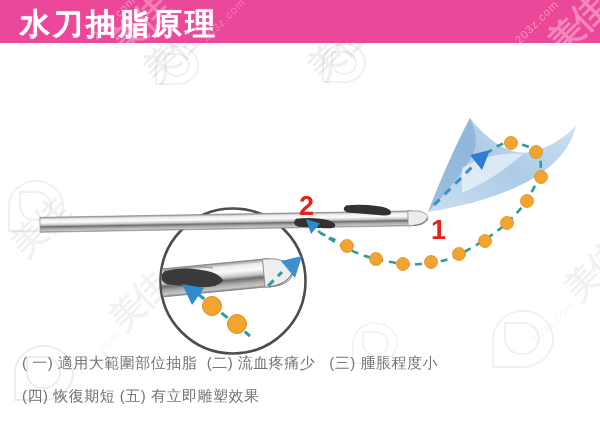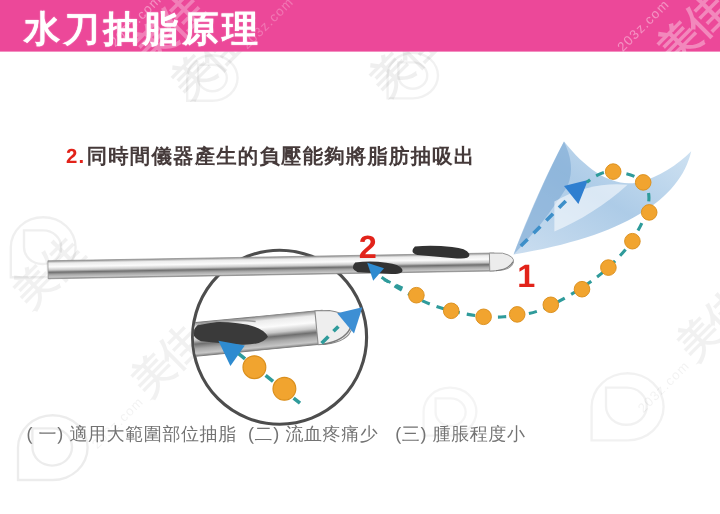--- a/index.html
+++ b/index.html
@@ -74,23 +74,20 @@
   <div class="title">水刀抽脂原理</div>
 </div>
 
 <div class="wm wm-light" style="left:85px;top:8px;"><span class="site">203z.com</span></div>
 <div class="wm wm-light" style="left:108px;top:2px;opacity:.30;"><span class="logo">美佳</span></div>
 <div class="wm wm-light" style="left:195px;top:10px;opacity:.25;"><span class="site">203z.com</span></div>
 <div class="wm wm-light" style="left:508px;top:12px;"><span class="site">203z.com</span></div>
 <div class="wm wm-light" style="left:545px;top:2px;opacity:.35;"><span class="logo">美佳</span></div>
 
 <div class="instructions">
-  <div class="instr-line">
-    <span class="num">2.</span><span>同時間儀器產生的負壓能夠將脂肪抽吸出</span>
-  </div>
 </div>
 
 <svg class="diagram" width="600" height="428" viewBox="0 0 600 428">
   <defs>
     <linearGradient id="tubeGrad" x1="0" y1="0" x2="0" y2="1">
       <stop offset="0" stop-color="#8f8f8f"></stop>
       <stop offset=".14" stop-color="#ececec"></stop>
       <stop offset=".34" stop-color="#fbfbfb"></stop>
       <stop offset=".52" stop-color="#c9c9c9"></stop>
       <stop offset=".64" stop-color="#6f6f6f"></stop>
@@ -168,13 +165,14 @@
 
   <polygon points="306,219 320,223.5 311,234" fill="#2e8bd0"></polygon>
   <line x1="320" y1="233" x2="340" y2="242" stroke="#2f9b9b" stroke-width="2.4" stroke-dasharray="6 5"></line>
 
   <text x="431" y="239" font-size="27" font-weight="bold" fill="#e2231a" font-family="Liberation Sans, sans-serif">1</text>
   <text x="299" y="215" font-size="27" font-weight="bold" fill="#e2231a" font-family="Liberation Sans, sans-serif">2</text>
 </svg>
 
 <div class="benefits">
   <div class="benefit-line">( 一) 適用大範圍部位抽脂  (二) 流血疼痛少   (三) 腫脹程度小</div>
+  <div class="benefit-line second">(四) 恢復期短 (五) 有立即雕塑效果</div>
 </div>
 
 </body></html>

